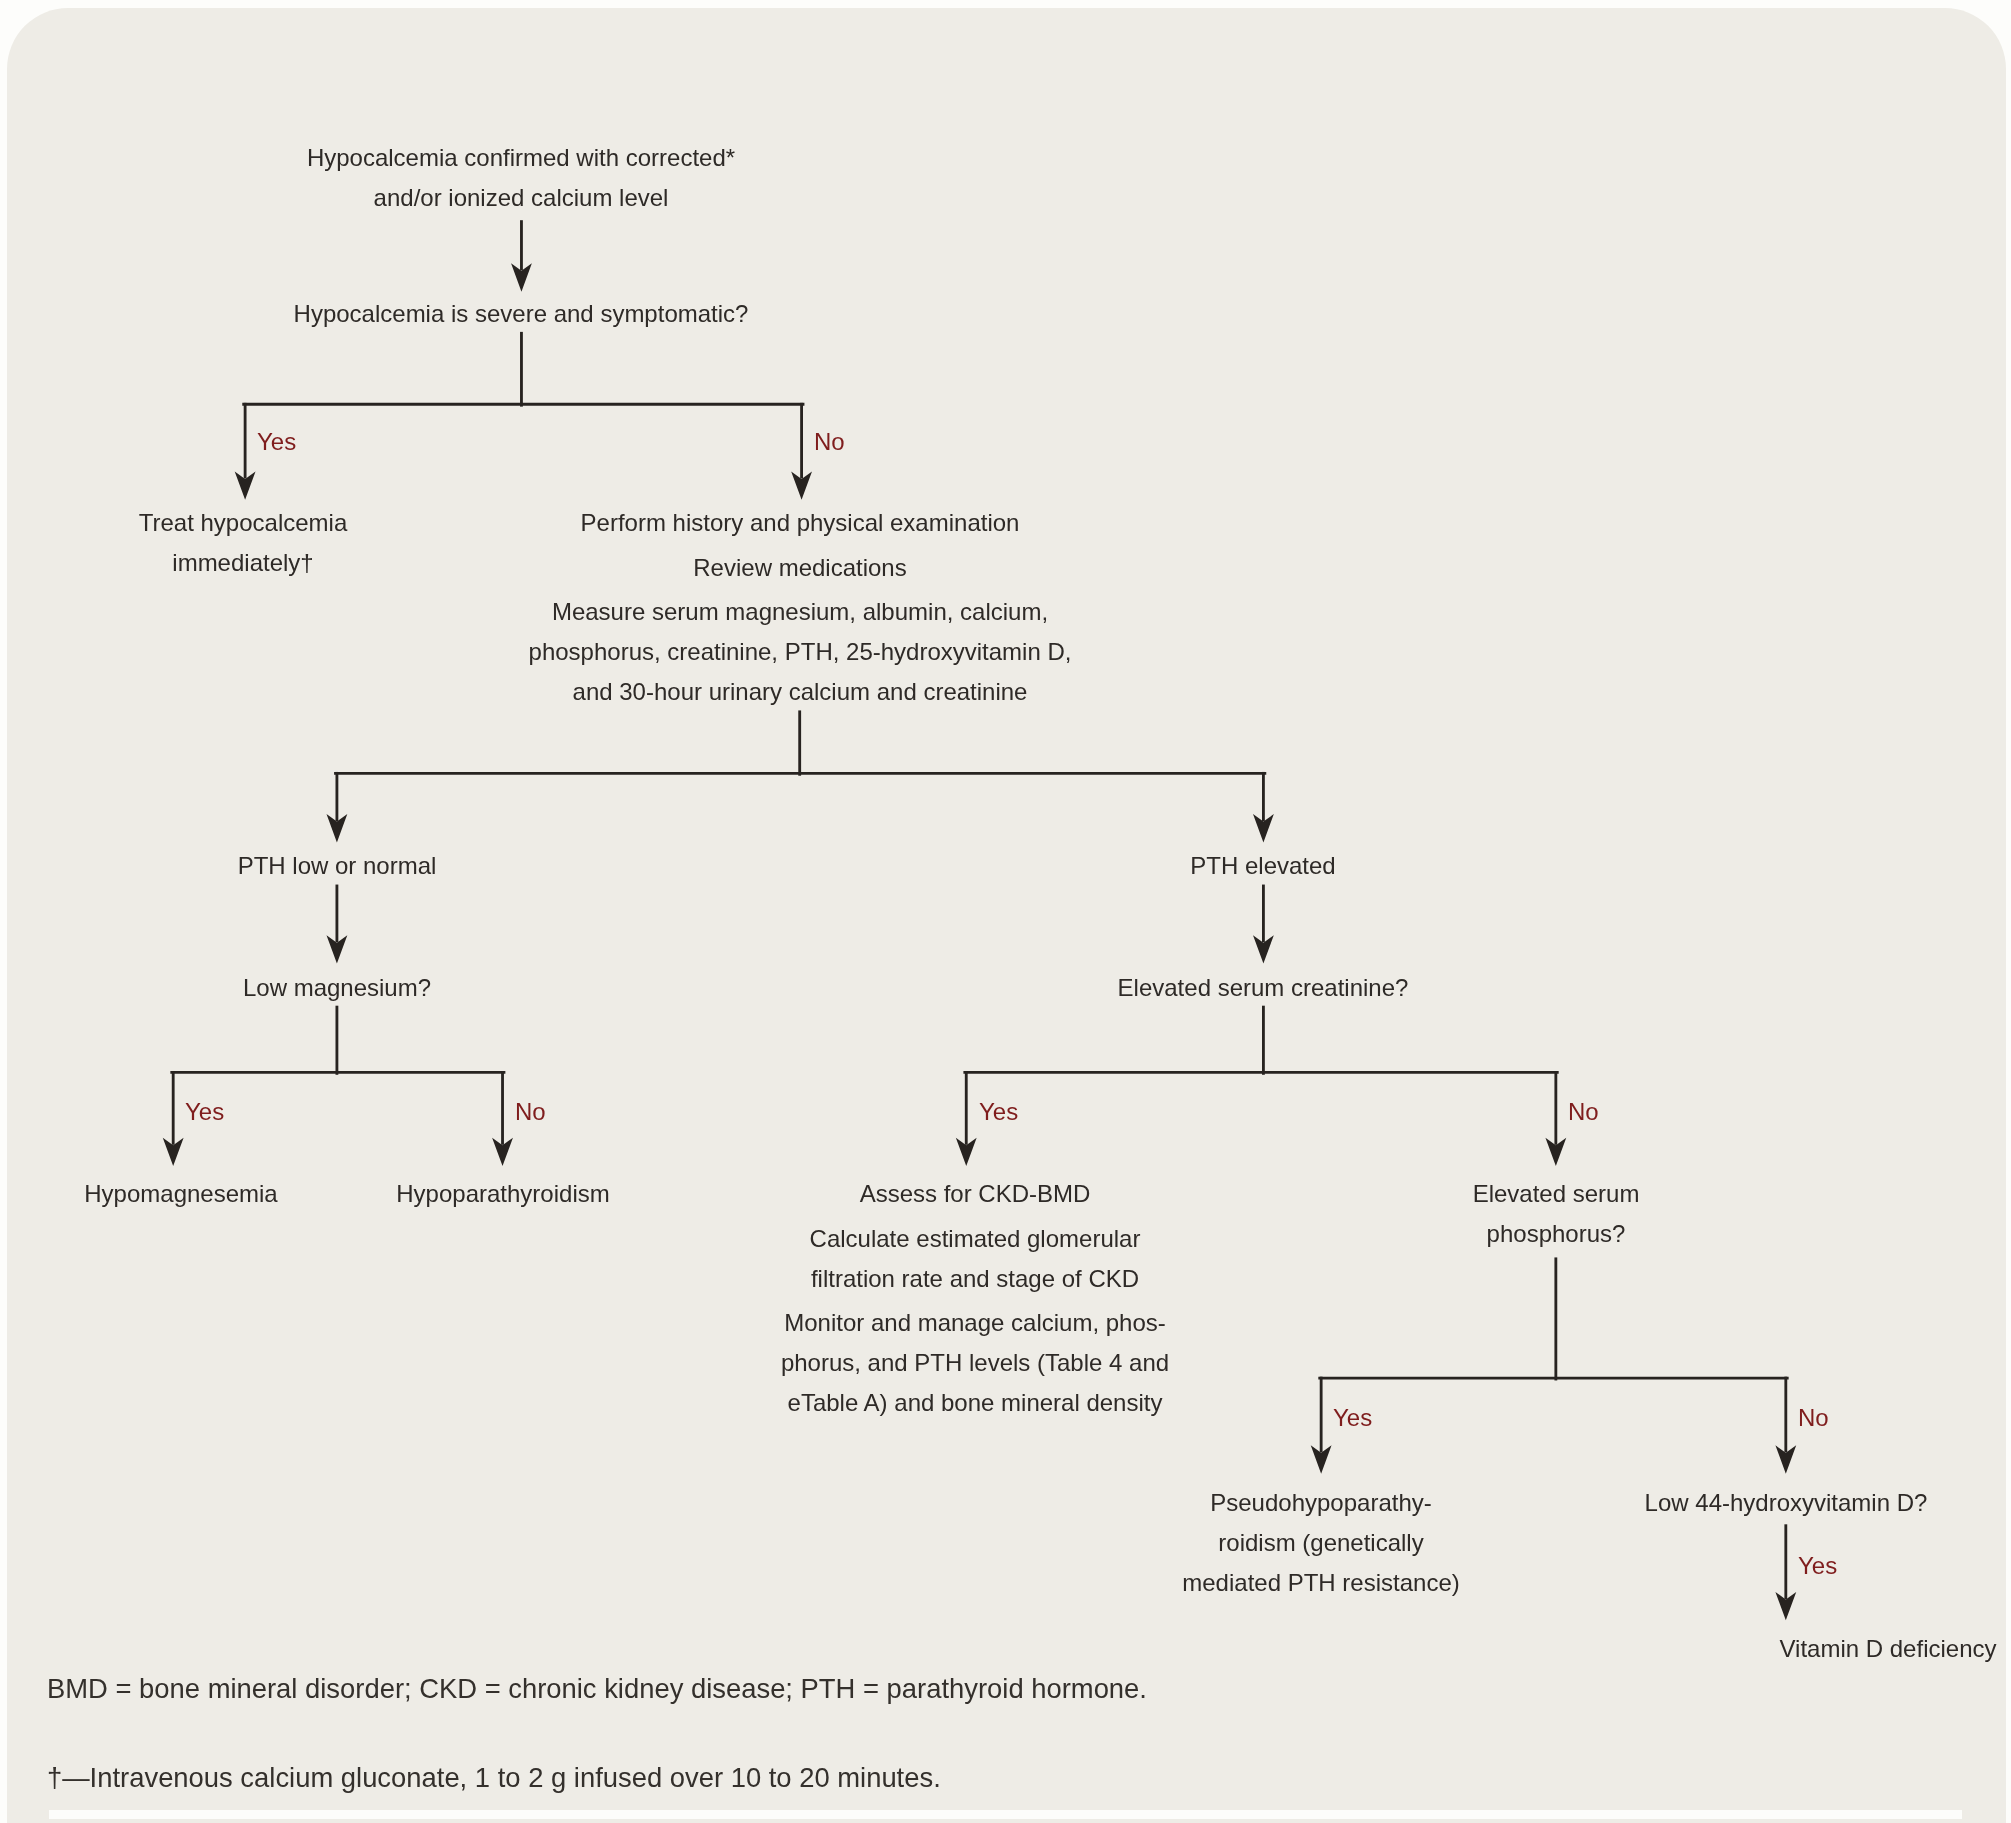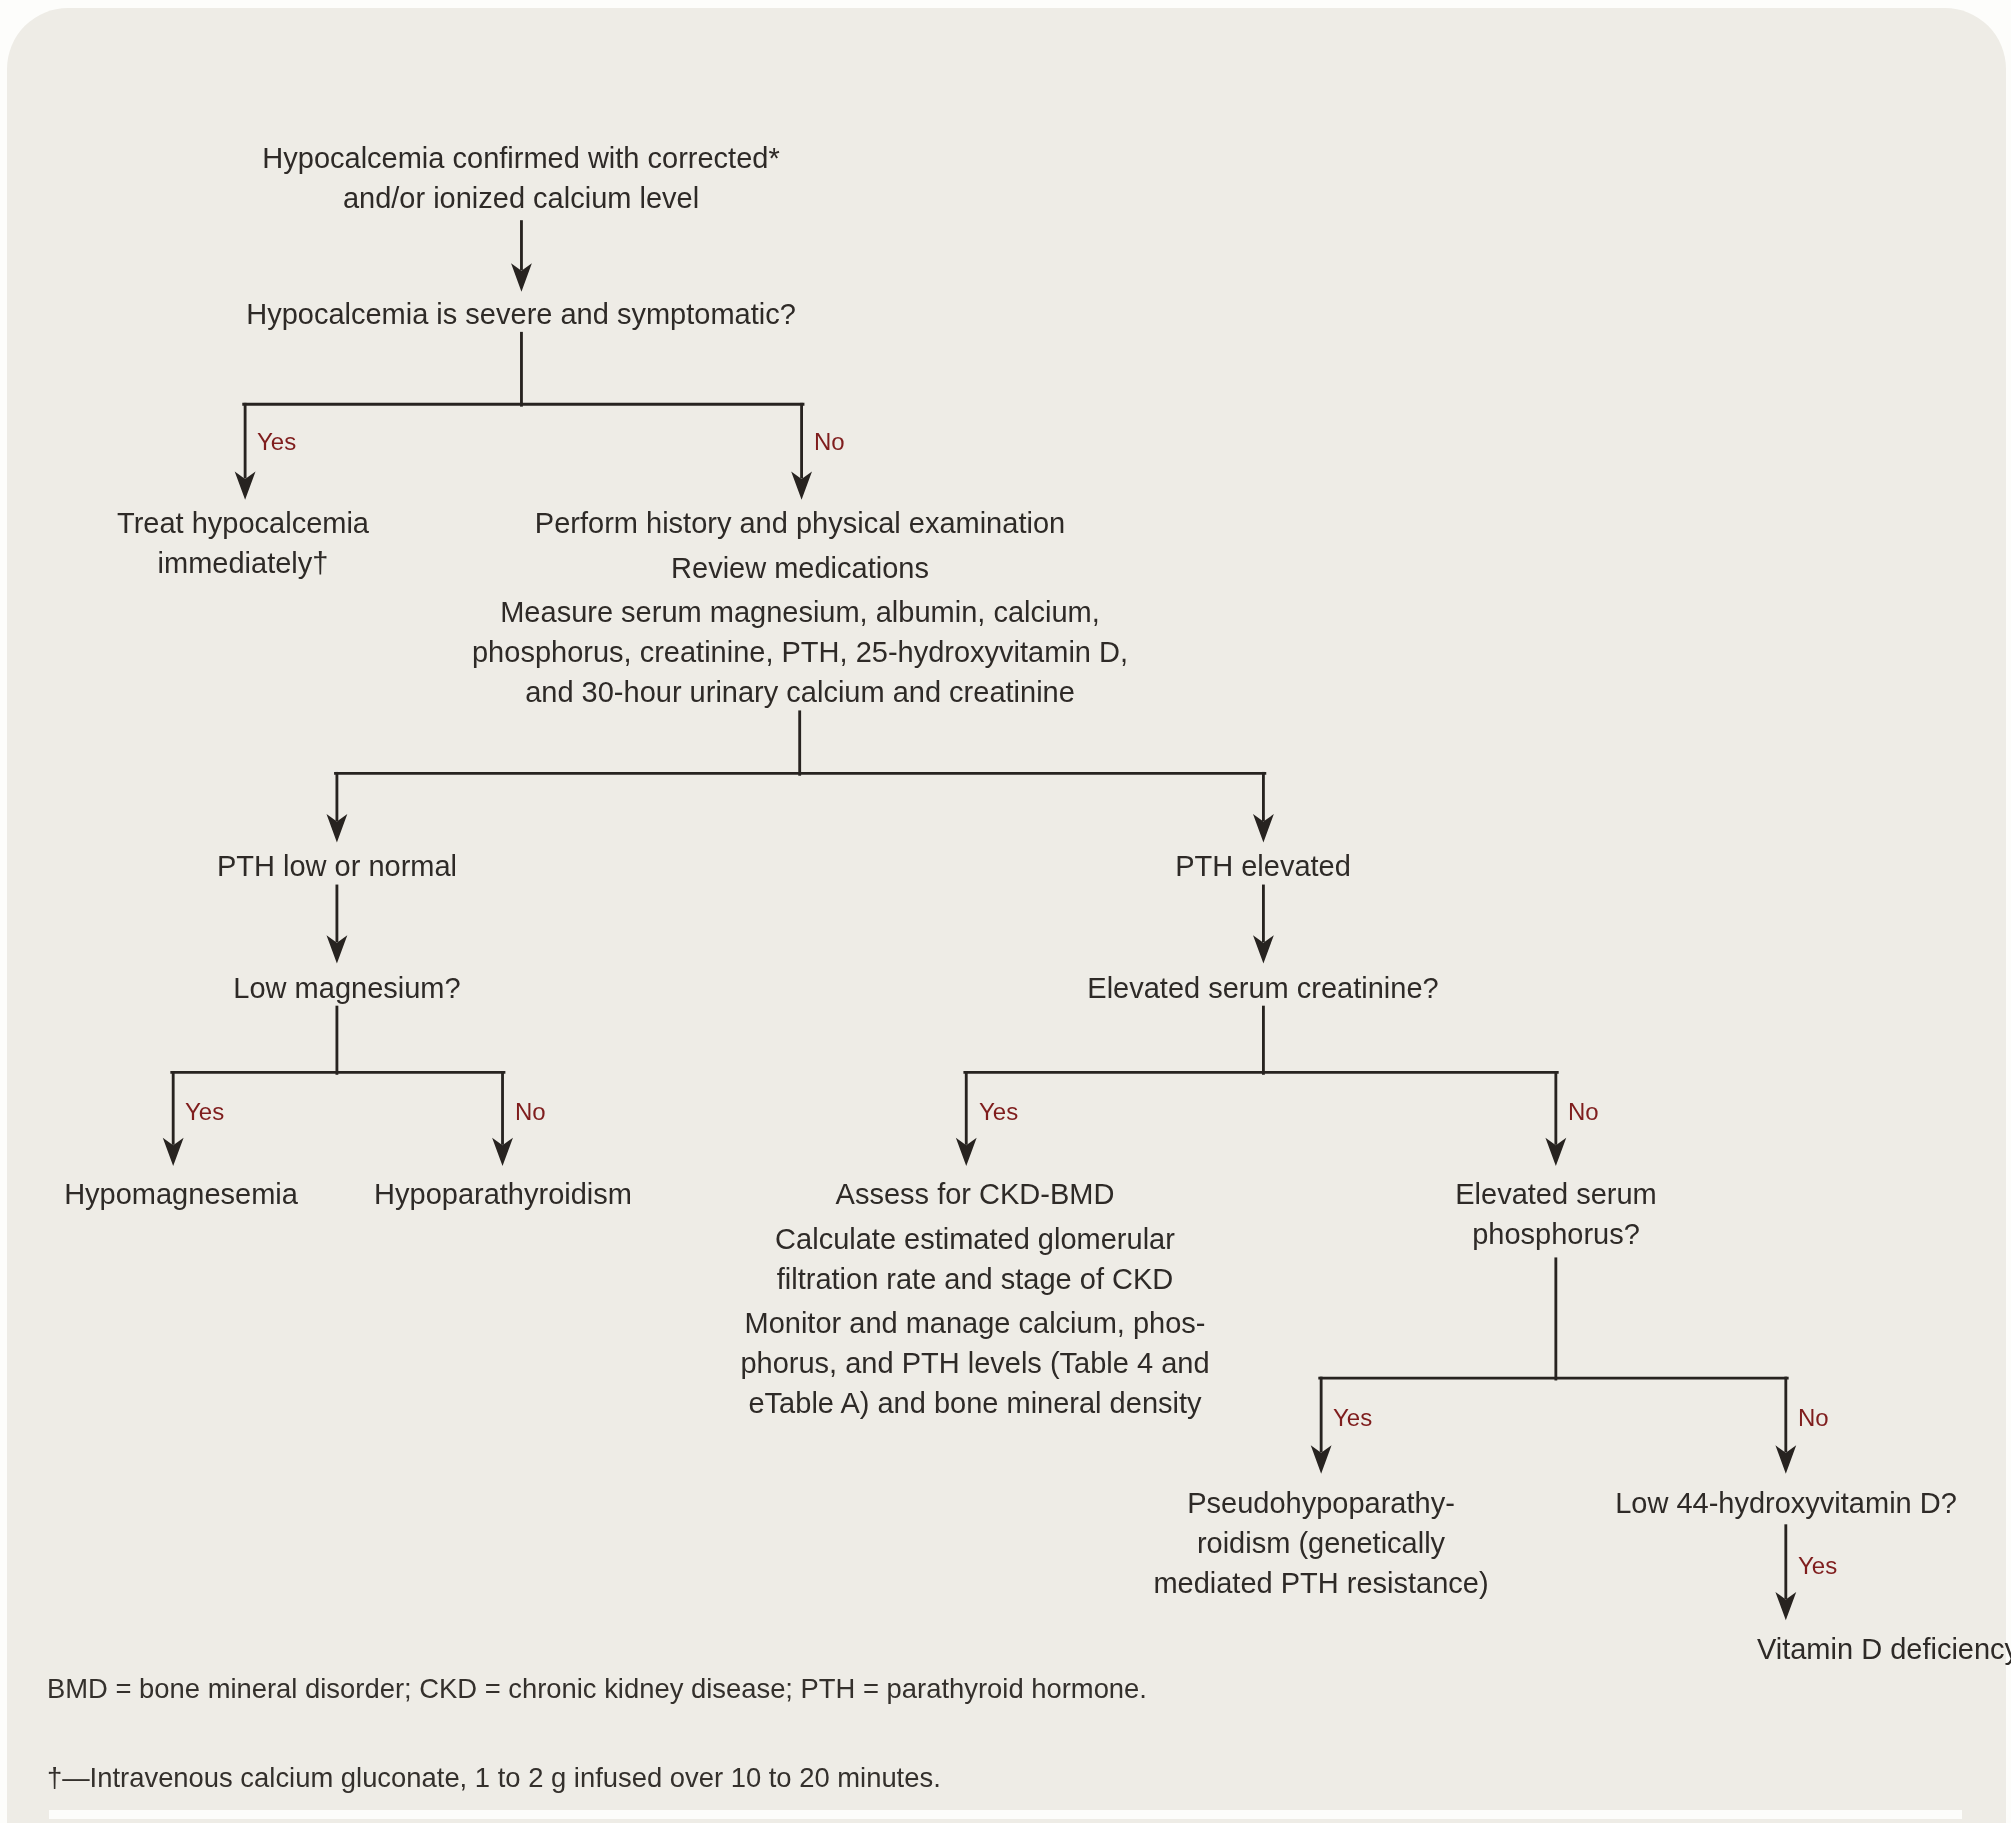--- a/index.html
+++ b/index.html
@@ -21,21 +21,21 @@
   svg.connectors {
     position: absolute;
     left: 0; top: 0;
     width: 2012px; height: 1824px;
   }
   .node {
     position: absolute;
     transform: translateX(-50%);
     text-align: center;
     color: #2e2a27;
-    font-size: 29px;
+    font-size: 24px;
     line-height: 40px;
     white-space: nowrap;
   }
   .node .para + .para { margin-top: 4.7px; }
   .label {
     position: absolute;
     color: #7f1d1d;
     font-size: 24px;
     line-height: 40px;
     white-space: nowrap;
@@ -135,21 +135,21 @@
     </div>
   </div>
 
   <div class="node" style="left:337px; top:846px;">
     <div>PTH low or normal</div>
   </div>
   <div class="node" style="left:1263px; top:846px;">
     <div>PTH elevated</div>
   </div>
 
-  <div class="node" style="left:347px; top:968px;">
+  <div class="node" style="left:337px; top:968px;">
     <div>Low magnesium?</div>
   </div>
   <div class="node" style="left:1263px; top:968px;">
     <div>Elevated serum creatinine?</div>
   </div>
 
   <div class="label" style="left:185px; top:1092px;">Yes</div>
   <div class="label" style="left:515px; top:1092px;">No</div>
   <div class="label" style="left:979px; top:1092px;">Yes</div>
   <div class="label" style="left:1568px; top:1092px;">No</div>

